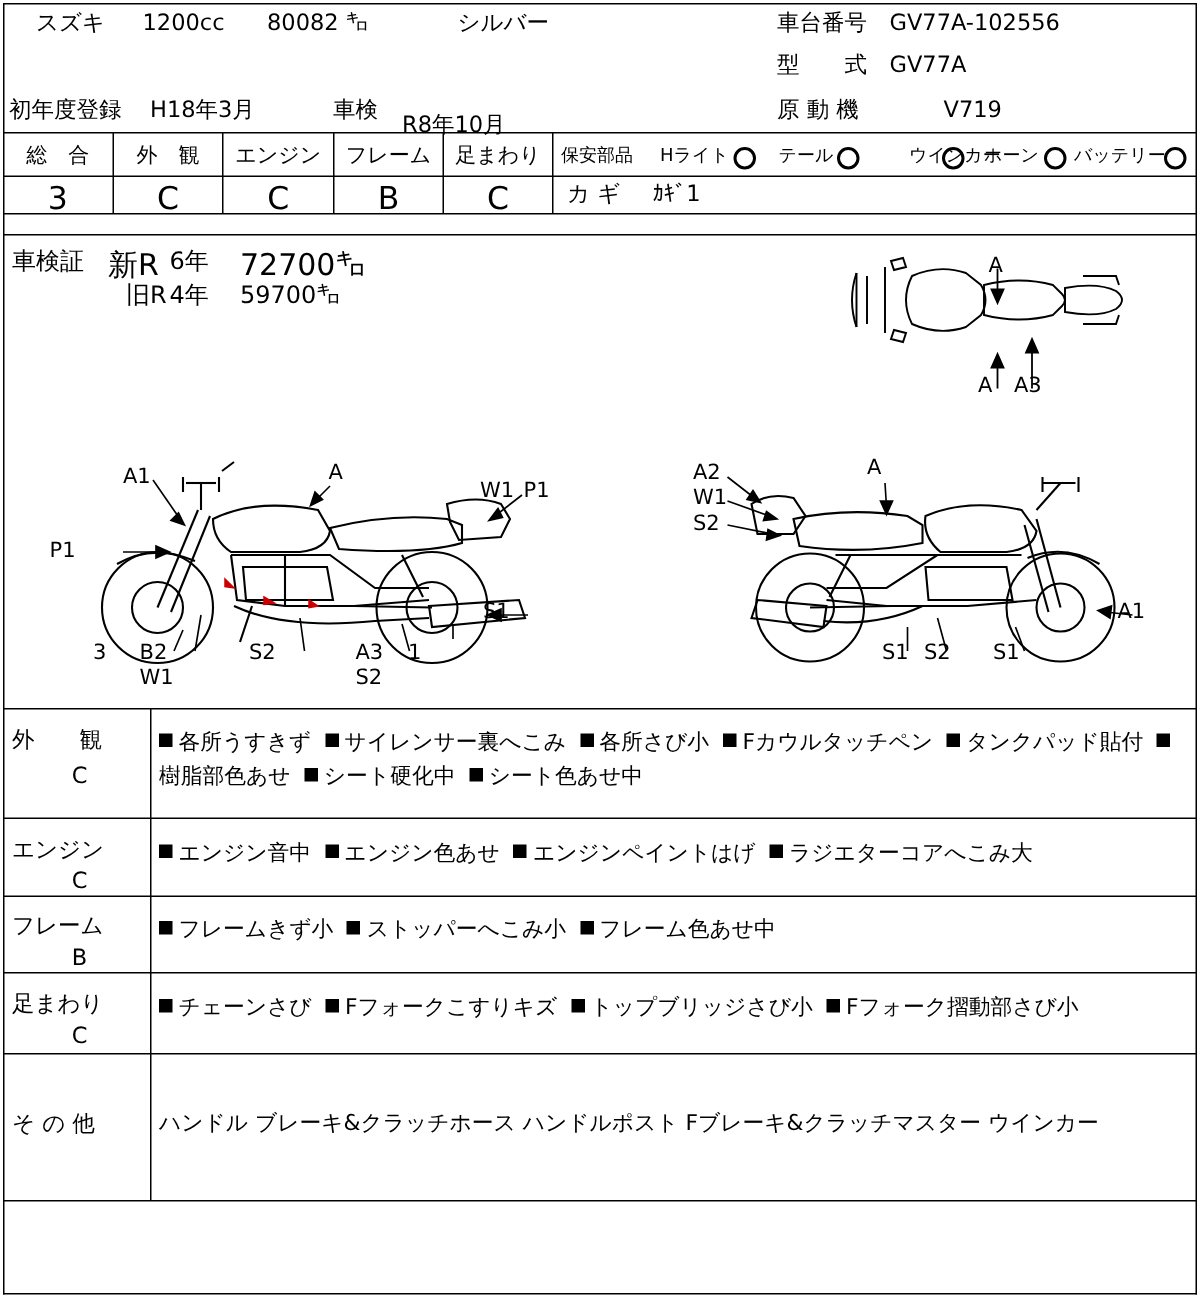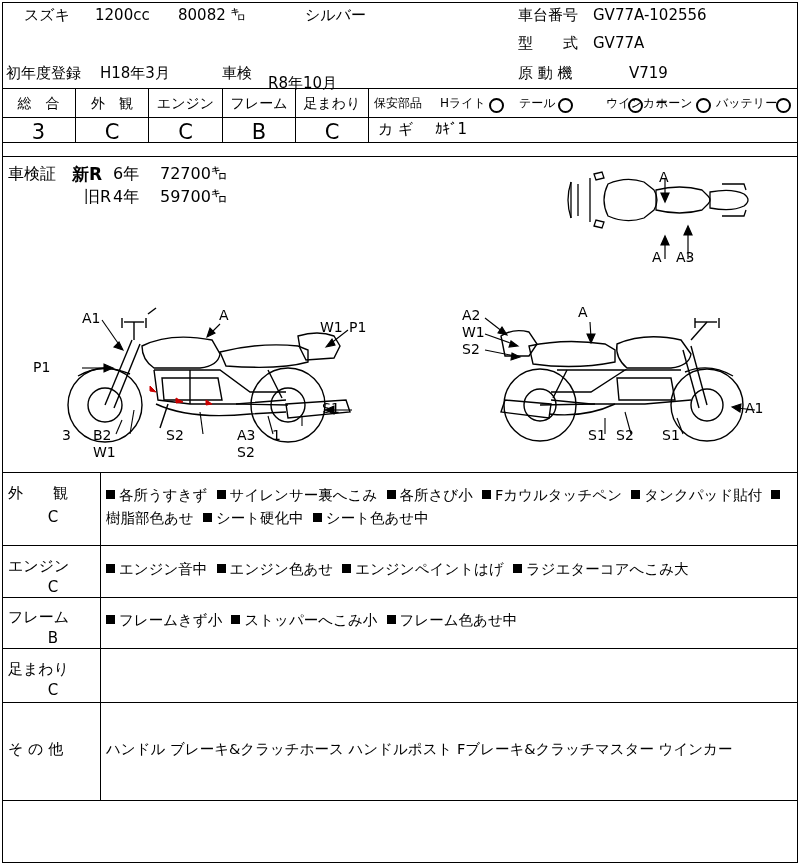--- a/index.html
+++ b/index.html
@@ -129,23 +129,23 @@
   <div class="abs txt small-lbl" style="left:656px;top:97px;">ホーン</div>
   <span class="abs circ" style="left:696px;top:98px;"></span>
 
   <div class="abs txt small-lbl" style="left:716px;top:97px;">バッテリー</div>
   <span class="abs circ" style="left:776px;top:98px;"></span>
 
   <div class="abs txt" style="left:378px;top:122px;font-size:15px;text-align:right;">カ ギ</div>
   <div class="abs txt" style="left:435px;top:122px;font-size:15px;">ｶｷﾞ1</div>
 
   <div class="abs txt" style="left:8px;  top:166px; font-size:16px;">車検証</div>
-  <div class="abs txt" style="left:72px; top:166px; font-size:17px;font-weight:bold;">新R</div>
+  <div class="abs txt" style="left:72px; top:166px; font-size:20px;">新R</div>
   <div class="abs txt" style="left:113px;top:166px; font-size:16px;">6年</div>
-  <div class="abs txt" style="left:160px;top:166px; font-size:16px;">72700㌔</div>
+  <div class="abs txt" style="left:160px;top:166px; font-size:20px;">72700㌔</div>
   <div class="abs txt" style="left:72px; top:189px; font-size:16px;margin-left:12px;">旧R</div>
   <div class="abs txt" style="left:113px;top:189px; font-size:16px;">4年</div>
   <div class="abs txt" style="left:160px;top:189px; font-size:16px;">59700㌔</div>
 
   <svg class="abs" style="left:530px; top:170px;" width="230" height="80" viewBox="0 0 230 80">
     <g fill="none" stroke="#000" stroke-width="1.3">
 
       <path d="M60 8 L60 52"></path>
       <path d="M48 14 L48 46"></path>
       <path d="M41 12 L41 48"></path>
@@ -361,19 +361,25 @@
   <div class="abs cond-head" style="left:8px; top:608px; width:90px;">フレーム</div>
   <div class="abs cond-grade" style="left:8px; top:629px; width:90px;">B</div>
   <div class="abs cond-body" style="left:106px; top:609px; width:684px;">
     <span class="sq"></span><span>フレームきず小</span>&nbsp;
     <span class="sq"></span><span>ストッパーへこみ小</span>&nbsp;
     <span class="sq"></span><span>フレーム色あせ中</span>
   </div>
 
   <div class="abs cond-head" style="left:8px; top:660px; width:90px;">足まわり</div>
   <div class="abs cond-grade" style="left:8px; top:681px; width:90px;">C</div>
+  <div class="abs cond-body" style="left:106px; top:661px; width:684px;">
+    <span class="sq"></span><span>チェーンさび</span>&nbsp;
+    <span class="sq"></span><span>Fフォークこすりキズ</span>&nbsp;
+    <span class="sq"></span><span>トップブリッジさび小</span>&nbsp;
+    <span class="sq"></span><span>Fフォーク摺動部さび小</span>
+  </div>
 
   <div class="abs cond-head" style="left:8px; top:740px; width:90px;">そ の 他</div>
   <div class="abs cond-body" style="left:106px; top:738px; width:690px;">
     <div>ハンドル ブレーキ&amp;クラッチホース ハンドルポスト Fブレーキ&amp;クラッチマスター ウインカー</div>
   </div>
 
 </div>
 
 </body></html>

